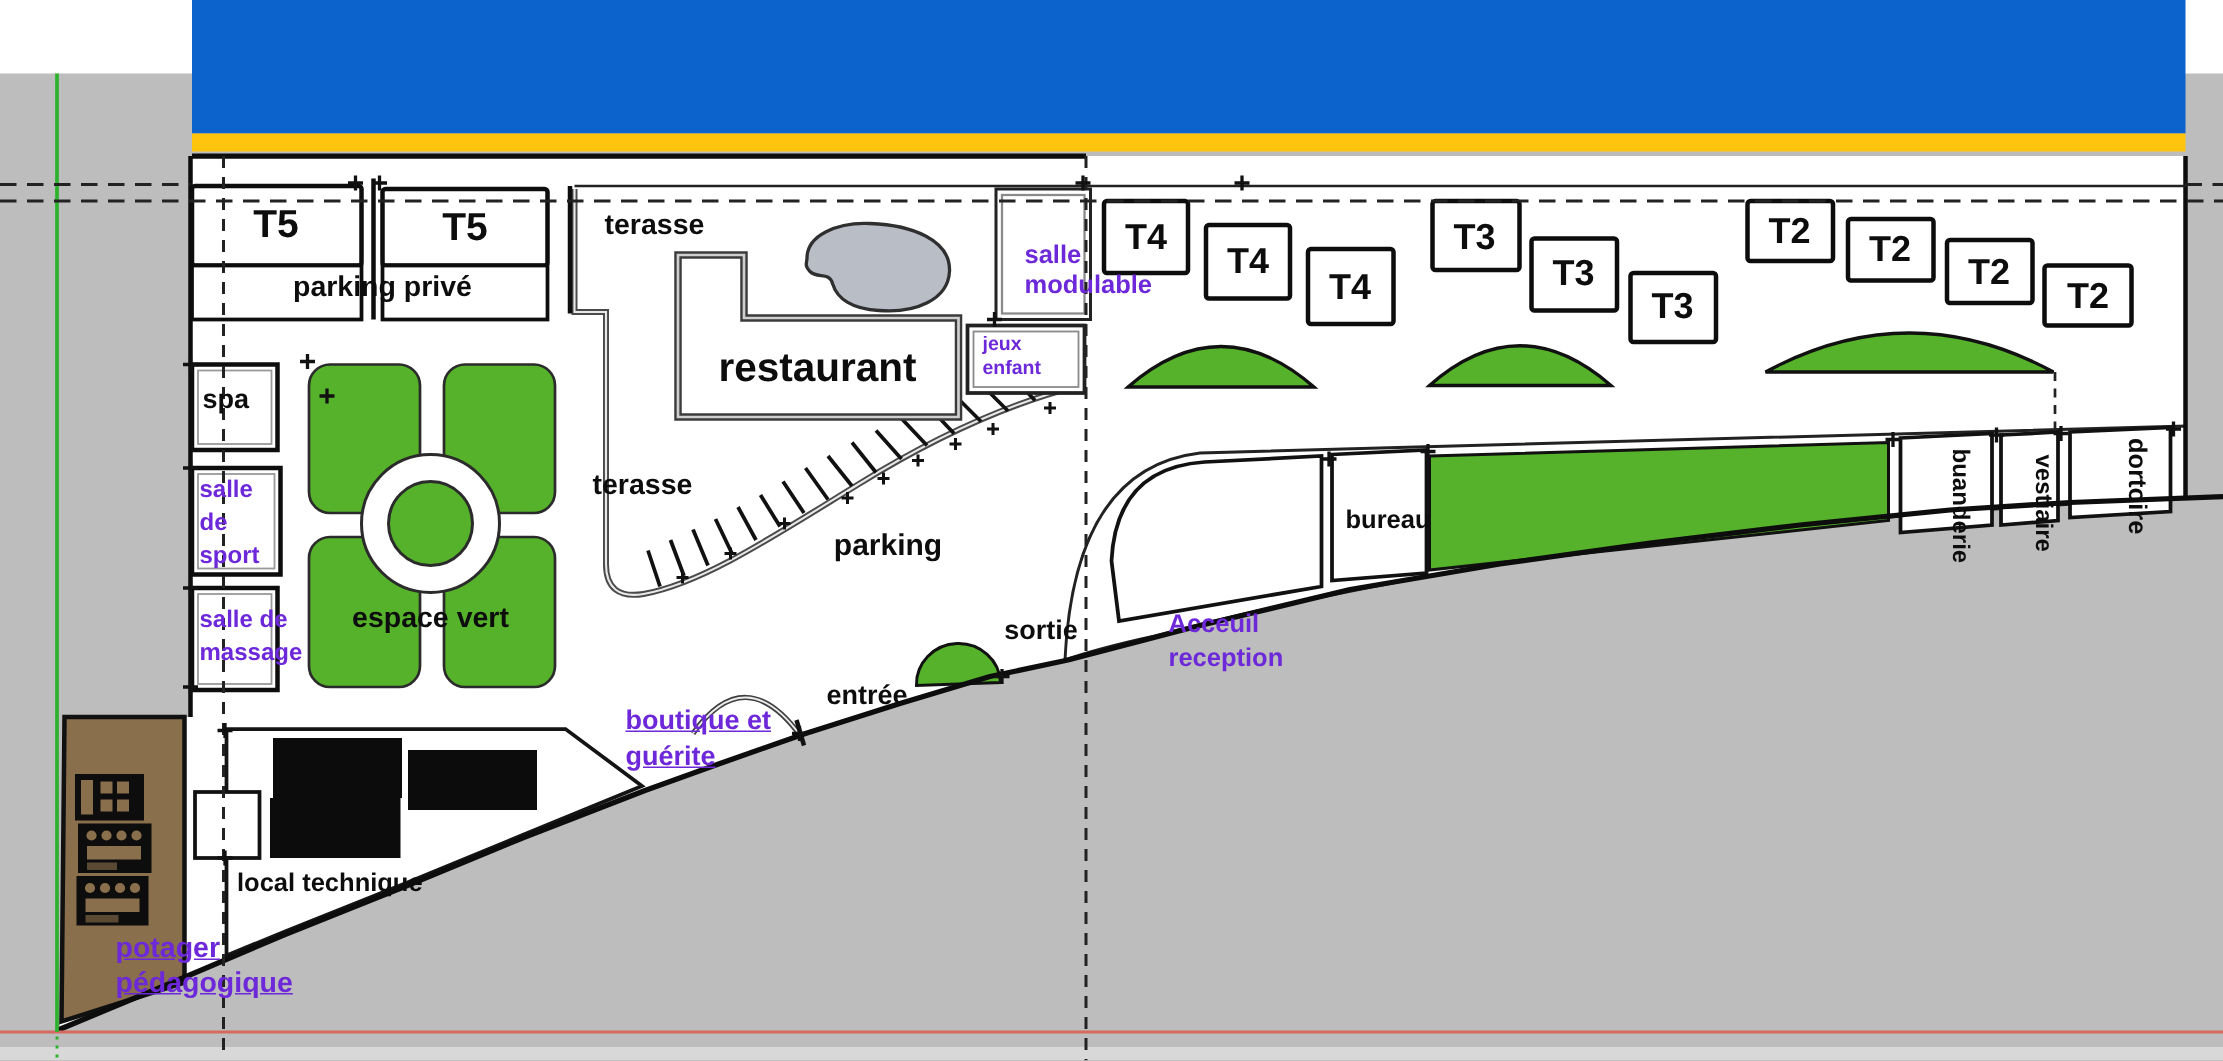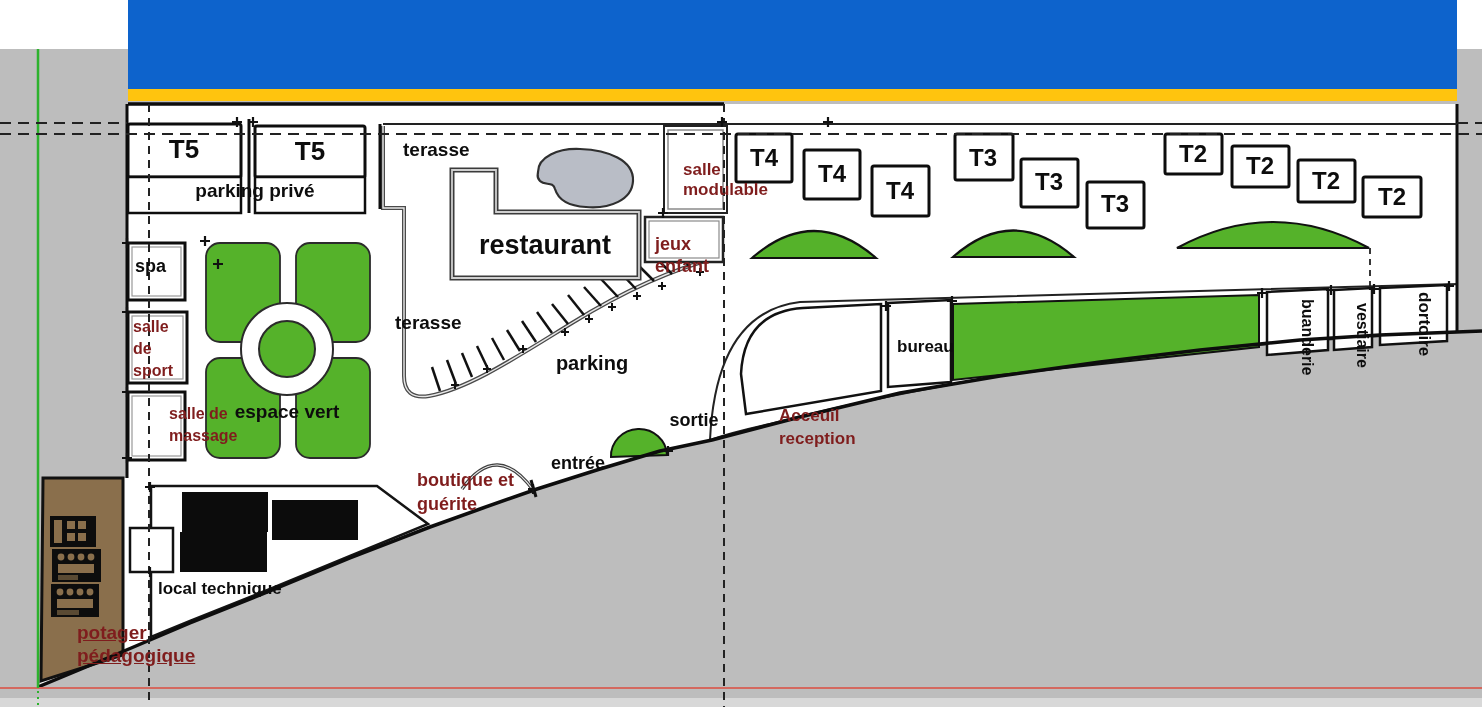--- a/index.html
+++ b/index.html
@@ -1,19 +1,19 @@
 <!DOCTYPE html>
 <html><head>
 <meta charset="utf-8">
 <style>
   html,body{margin:0;padding:0;}
   body{width:1482px;height:707px;position:relative;overflow:hidden;
        background:#bdbdbd;font-family:"Liberation Sans",sans-serif;}
   #plan-svg{position:absolute;left:0;top:0;}
-  .lbl{position:absolute;white-space:pre-line;color:#7f1d1d;font-weight:600;
+  .lbl{position:absolute;white-space:pre-line;color:#6d28d9;font-weight:600;
        pointer-events:none;line-height:1.2;}
   svg text{fill:#0d0d0d;font-family:"Liberation Sans",sans-serif;font-weight:600;}
   svg text.unit{font-weight:bold;}
 </style>
 </head>
 <body>
 
 <svg id="plan-svg" width="1482" height="707" viewBox="0 0 1482 707">
   <defs>
     <g id="pl">
@@ -247,25 +247,25 @@
     <text x="897" y="352" font-size="17">bureau</text>
     <text x="158" y="594" font-size="17">local technique</text>
     <text transform="translate(1302,299) rotate(90)" font-size="16">buanderie</text>
     <text transform="translate(1357,303) rotate(90)" font-size="16">vestiaire</text>
     <text transform="translate(1419,292) rotate(90)" font-size="17">dortoire</text>
   </g>
 </svg>
 
 <div class="lbl" style="left:683px;top:160px;font-size:17px;">salle
 modulable</div>
-<div class="lbl" style="left:655px;top:234px;font-size:18px;">jeux
+<div class="lbl" style="left:655px;top:221px;font-size:13px;">jeux
 enfant</div>
 <div class="lbl" style="left:133px;top:316px;font-size:16px;line-height:22px;">salle
 de
 sport</div>
-<div class="lbl" style="left:133px;top:403px;font-size:16px;line-height:22px;padding-left:36px;">salle de
+<div class="lbl" style="left:133px;top:403px;font-size:16px;line-height:22px;">salle de
 massage</div>
-<div class="lbl" style="left:417px;top:468px;font-size:18px;line-height:24px;">boutique et
+<div class="lbl" style="left:417px;top:468px;font-size:18px;line-height:24px;text-decoration:underline;">boutique et
 guérite</div>
 <div class="lbl" style="left:779px;top:356px;font-size:17px;line-height:23px;margin-top:48px;">Acceuil
 reception</div>
 <div class="lbl" style="left:77px;top:621px;font-size:19px;line-height:23px;text-decoration:underline;">potager
 pédagogique</div>
 
 </body></html>

